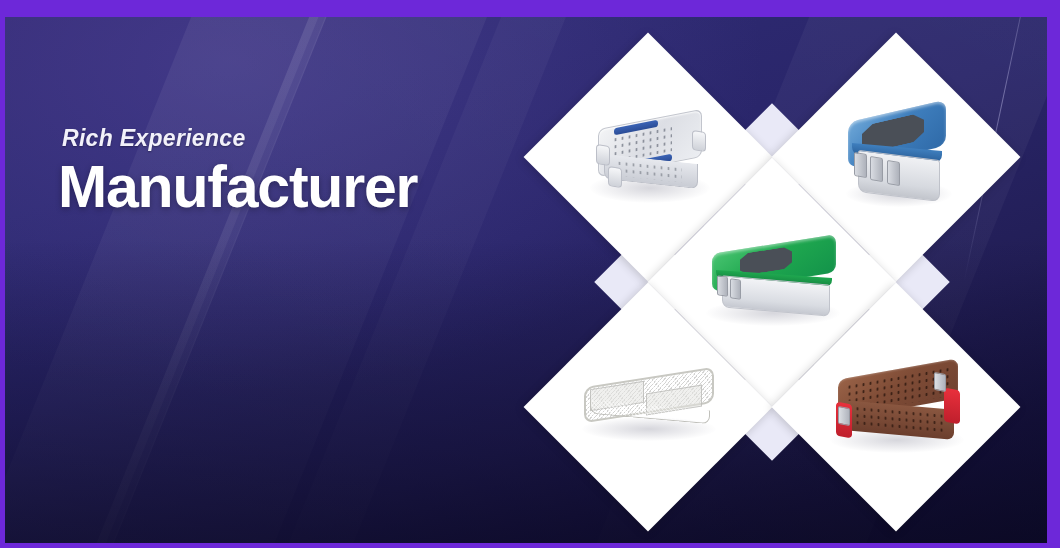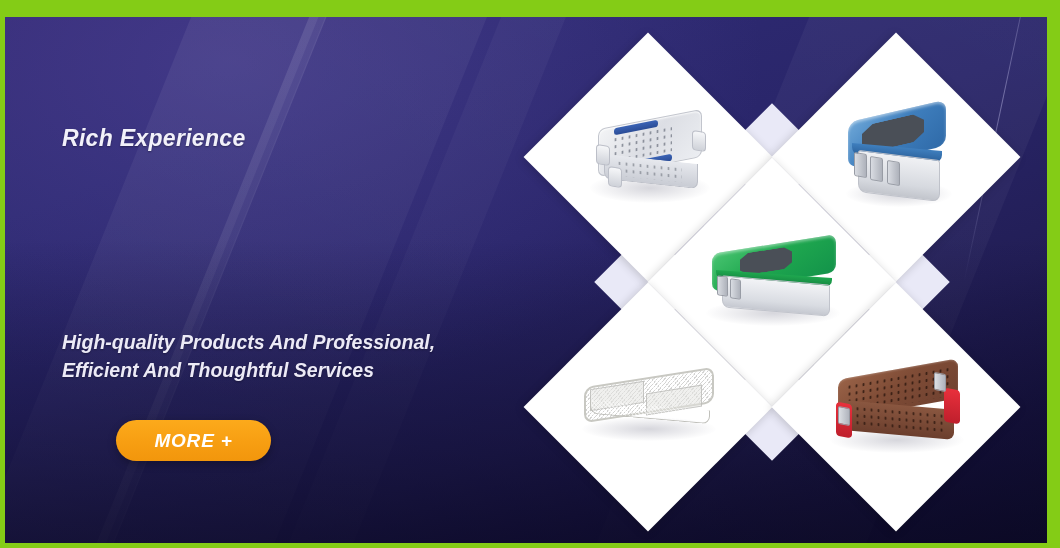--- a/index.html
+++ b/index.html
@@ -6,21 +6,21 @@
   * { margin:0; padding:0; box-sizing:border-box; }
   html,body{
     width:1060px; height:548px; overflow:hidden;
     background:#ffffff;
     font-family:"Liberation Sans", sans-serif;
   }
 
   .banner-root{
     position:relative;
     width:1060px; height:548px;
-    background:#84cc16;
+    background:#6d28d9;
     padding-left:40px;
   }
 
   
   .stage{
     position:absolute;
     left:5px; top:17px; right:13px; bottom:5px;
     overflow:hidden;
     background:
       linear-gradient(160deg,
@@ -440,21 +440,20 @@
       </div>
 
     </div>
 
     <div class="stage-shade"></div>
 
     <div class="copy">
       <div class="eyebrow">Rich Experience</div>
 
       <h1 class="headline">
+        <span class="l2">Manufacturer</span>
       </h1>
 
-      <p class="subcopy">High-quality Products And Professional, Efficient And Thoughtful Services</p>
-
-      <button class="more-btn">MORE +</button>
+
     </div>
 
   </div>
 </div>
 
 </body></html>

